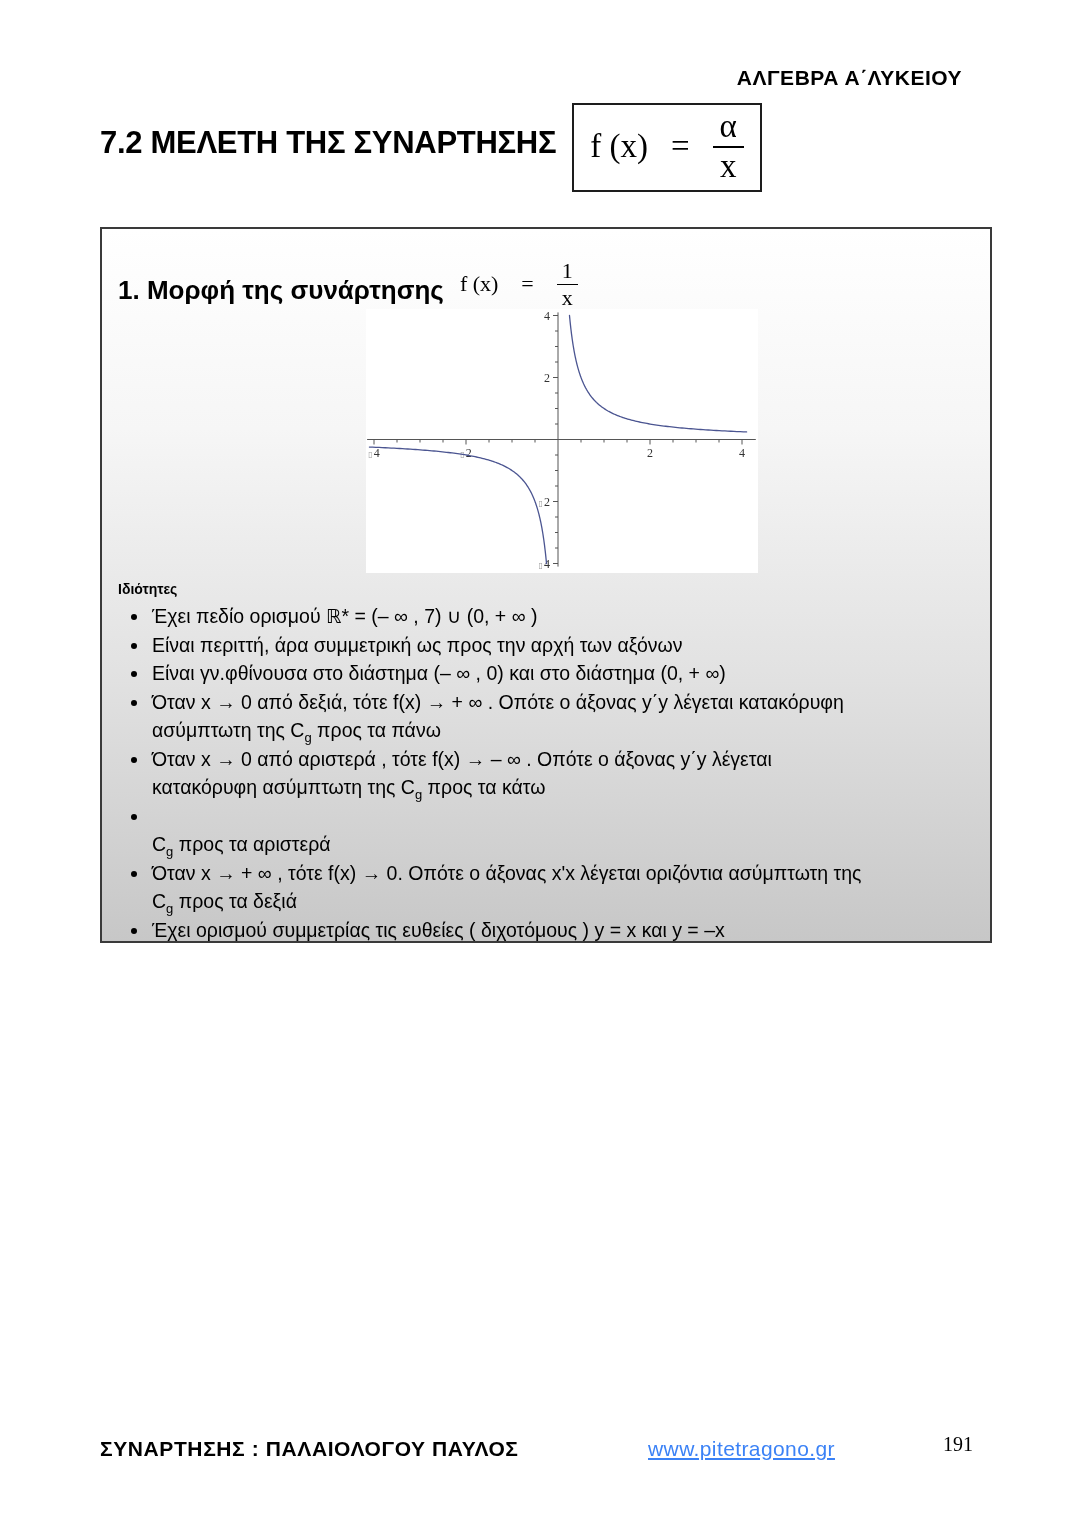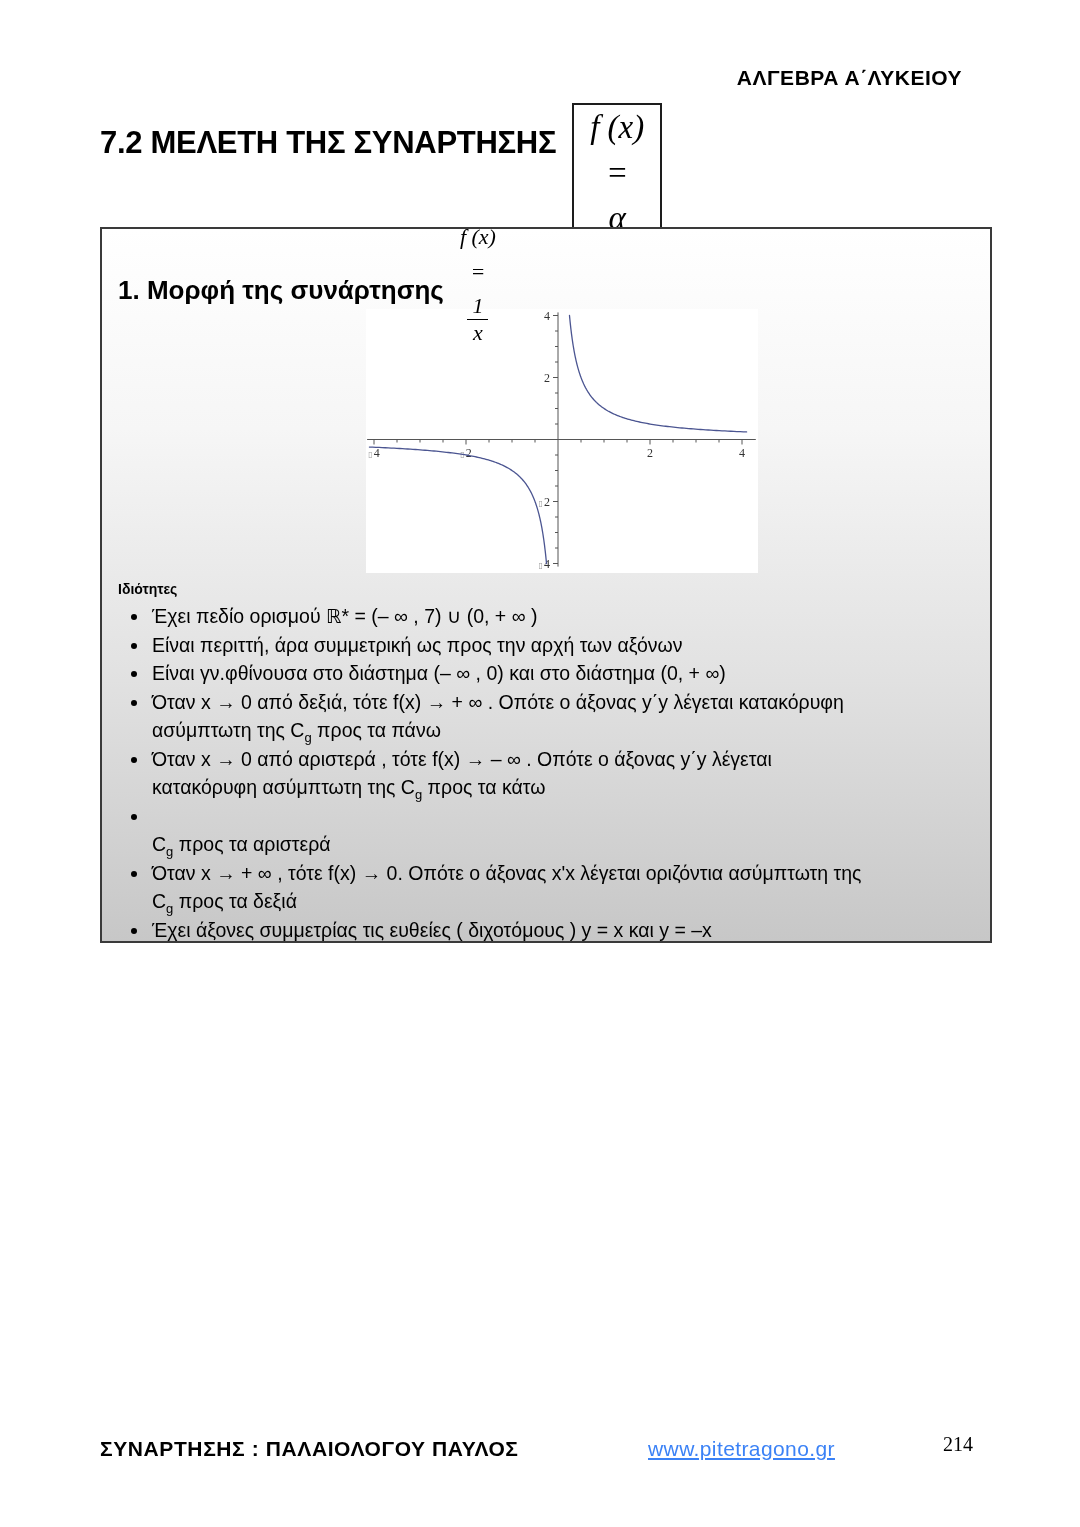--- a/index.html
+++ b/index.html
@@ -21,22 +21,22 @@
     display:flex; align-items:flex-start; gap:16px;
   }
   .page-title {
     font-size:31px; font-weight:bold; margin:0; margin-top:22px;
     letter-spacing:-0.3px; white-space:nowrap;
   }
   .formula-box {
     border:2px solid #1d1d1d; background:#fff; padding:4px 16px 6px 16px;
   }
   .math {
-    font-family:"Liberation Serif","DejaVu Serif",serif; font-style:italic;
-    display:inline-flex; align-items:center; gap:9px;flex-direction:column;
+    font-family:"Liberation Serif","DejaVu Serif",serif; 
+    display:inline-flex; align-items:center; gap:23px;
   }
   .formula-box .math { font-size:33px; }
   .frac { display:inline-flex; flex-direction:column; align-items:center; line-height:1.08; }
   .frac .num { border-bottom:2px solid #000; padding:0 7px 1px 7px; text-align:center; }
   .frac .den { padding-top:1px; }
 
   
   .content-box {
     position:absolute; top:227px; left:100px; width:892px; height:716px;
     box-sizing:border-box; border:2px solid #3a3a3a;
@@ -158,22 +158,22 @@
 
     <div class="props-heading">Ιδιότητες</div>
     <ul class="props">
         <li><span>Έχει πεδίο ορισμού ℝ* = (– ∞ , 7) ∪ (0, + ∞ )</span></li>
         <li><span>Είναι περιττή, άρα συμμετρική ως προς την αρχή των αξόνων</span></li>
         <li><span>Είναι γν.φθίνουσα στο διάστημα (– ∞ , 0) και στο διάστημα (0, + ∞)</span></li>
         <li><span>Όταν x → 0 από δεξιά, τότε f(x) → + ∞ . Οπότε ο άξονας y΄y λέγεται κατακόρυφη</span><br><span>ασύμπτωτη της C</span><sub>g</sub><span> προς τα πάνω</span></li>
         <li><span>Όταν x → 0 από αριστερά , τότε f(x) → – ∞ . Οπότε ο άξονας y΄y λέγεται</span><br><span>κατακόρυφη ασύμπτωτη της C</span><sub>g</sub><span> προς τα κάτω</span></li>
         <li><br><span>C</span><sub>g</sub><span> προς τα αριστερά</span></li>
         <li><span>Όταν x → + ∞ , τότε f(x) → 0. Οπότε ο άξονας x'x λέγεται οριζόντια ασύμπτωτη της</span><br><span>C</span><sub>g</sub><span> προς τα δεξιά</span></li>
-        <li><span>Έχει άξονες συμμετρίας τις ευθείες ( διχοτόμους ) y = x και y = –x</span></li>
+        <li><span>Έχει ορισμού συμμετρίας τις ευθείες ( διχοτόμους ) y = x και y = –x</span></li>
       </ul>
 
   </div>
 
   <div class="footer-editor">ΣΥΝΑΡΤΗΣΗΣ : ΠΑΛΑΙΟΛΟΓΟΥ ΠΑΥΛΟΣ</div>
   <a class="footer-link" href="#">www.pitetragono.gr</a>
-  <div class="footer-page">214</div>
+  <div class="footer-page">191</div>
 
 </div>
 
 </body></html>

